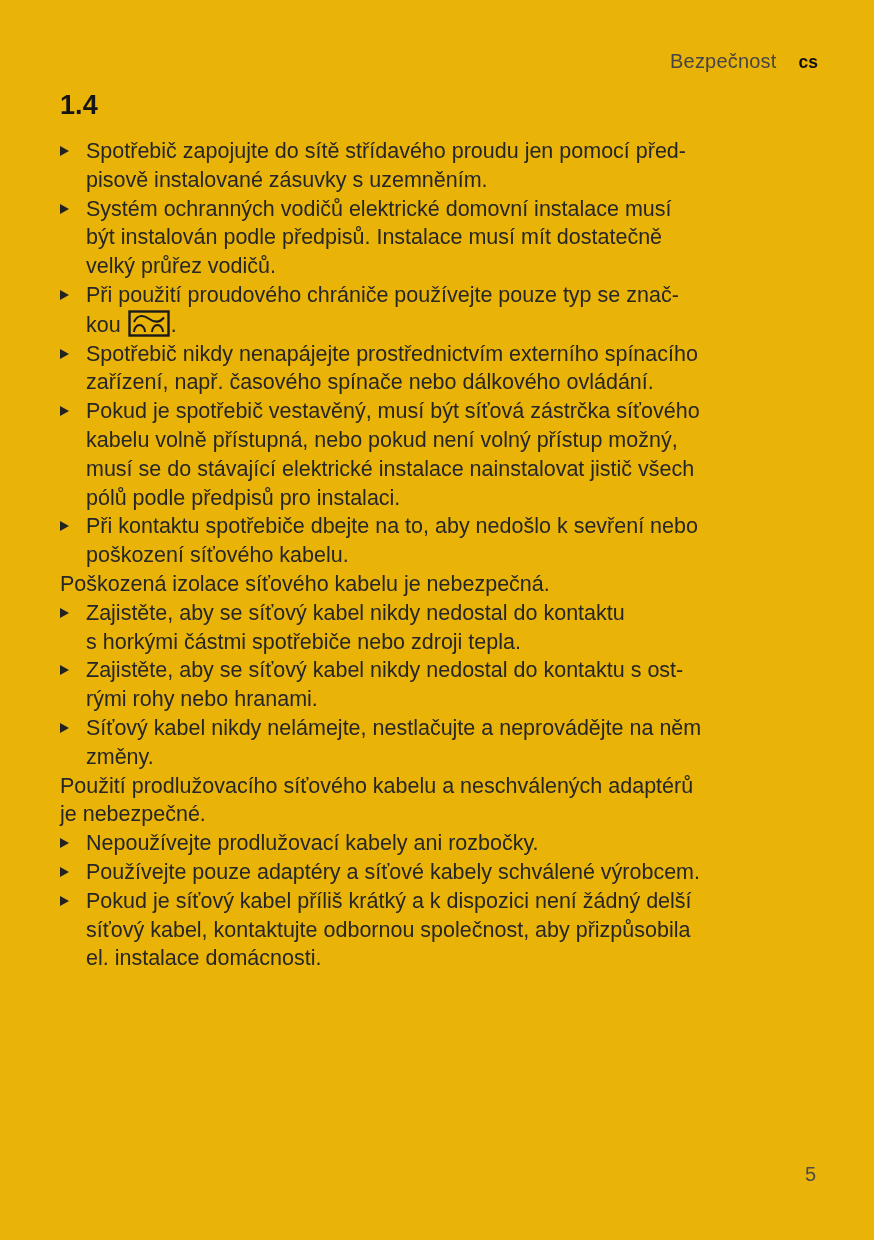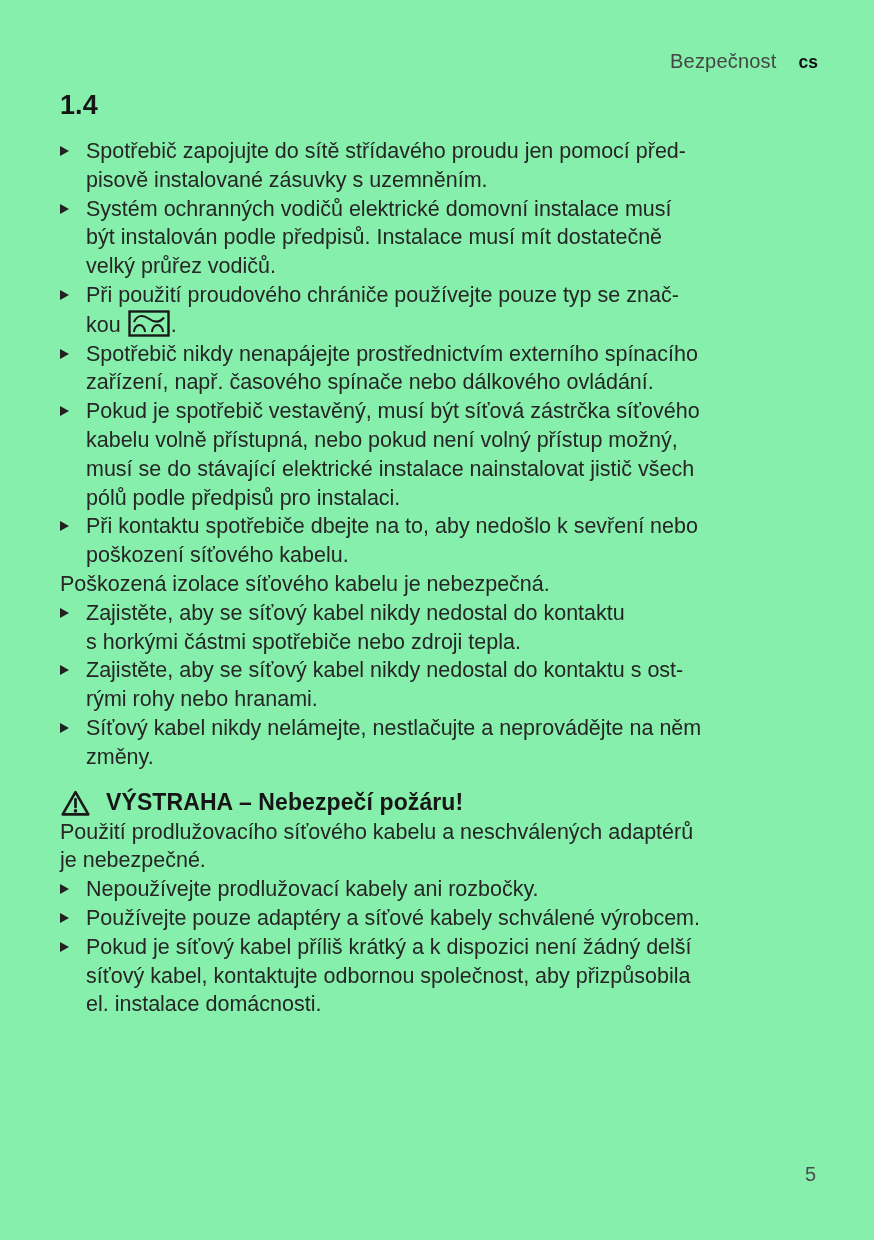--- a/index.html
+++ b/index.html
@@ -6,21 +6,21 @@
   body{
     width:874px;height:1240px;
     background:#ffffff;
     font-family:"Liberation Sans","DejaVu Sans",sans-serif;
     color:#262626;
     -webkit-font-smoothing:antialiased;
   }
   .page{
     position:relative;
     width:874px;height:1240px;
-    background:#86efac;
+    background:#eab308;
     box-sizing:border-box;
     padding:50px 56px 0 60px;
     overflow:hidden;
   }
   
   .page-header{
     display:flex;
     justify-content:flex-end;
     align-items:baseline;
     gap:22px;
@@ -188,30 +188,20 @@
           <span class="marker-cell">
             <span class="tri"></span>
           </span>
           <span class="btext">Síťový kabel nikdy nelámejte, nestlačujte a neprovádějte na něm
 změny.</span>
         </div>
       </div>
   </section>
 
   <section class="warning-section second">
-    <div class="warning-title">
-      <span class="warn-icon">
-        <svg width="31" height="28" viewBox="0 0 31 28" aria-hidden="true">
-          <path d="M15.5 3.2 L28.3 25.4 H2.7 Z" fill="none" stroke="#1a1a1a" stroke-width="2.6" stroke-linejoin="round"></path>
-          <line x1="15.5" y1="10.3" x2="15.5" y2="18" stroke="#1a1a1a" stroke-width="2.7" stroke-linecap="round"></line>
-          <circle cx="15.5" cy="21.9" r="1.8" fill="#1a1a1a"></circle>
-        </svg>
-      </span>
-      <span class="warn-text">VÝSTRAHA – Nebezpečí požáru!</span>
-    </div>
     <div class="blocks">
         <div class="para">Použití prodlužovacího síťového kabelu a neschválených adaptérů
 je nebezpečné.</div>
         <div class="bullet">
           <span class="marker-cell">
             <span class="tri"></span>
           </span>
           <span class="btext">Nepoužívejte prodlužovací kabely ani rozbočky.</span>
         </div>
         <div class="bullet">

